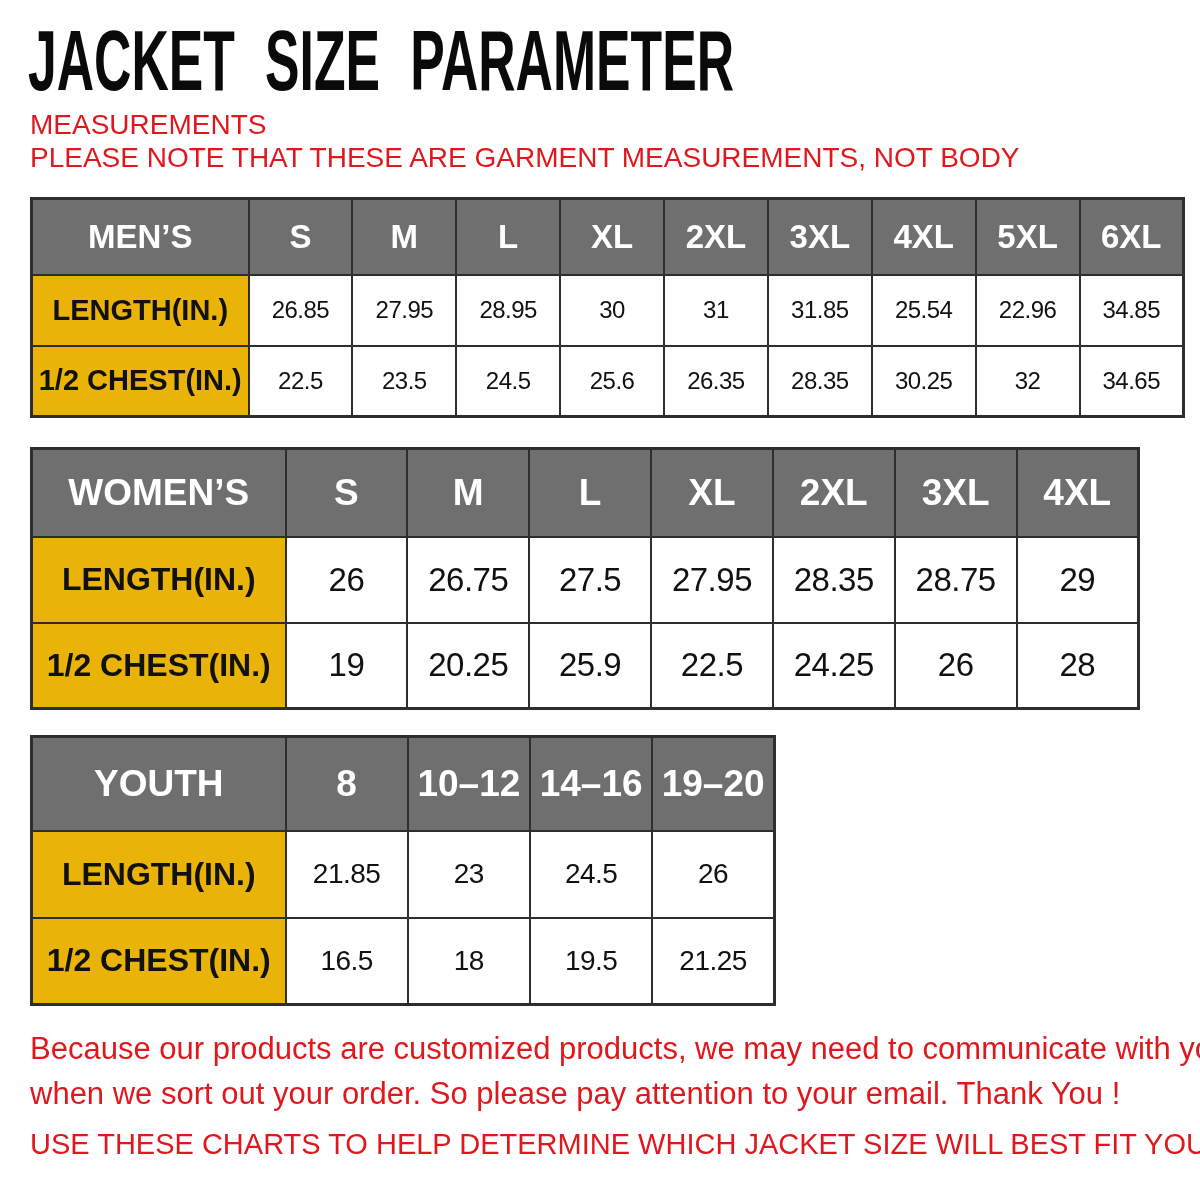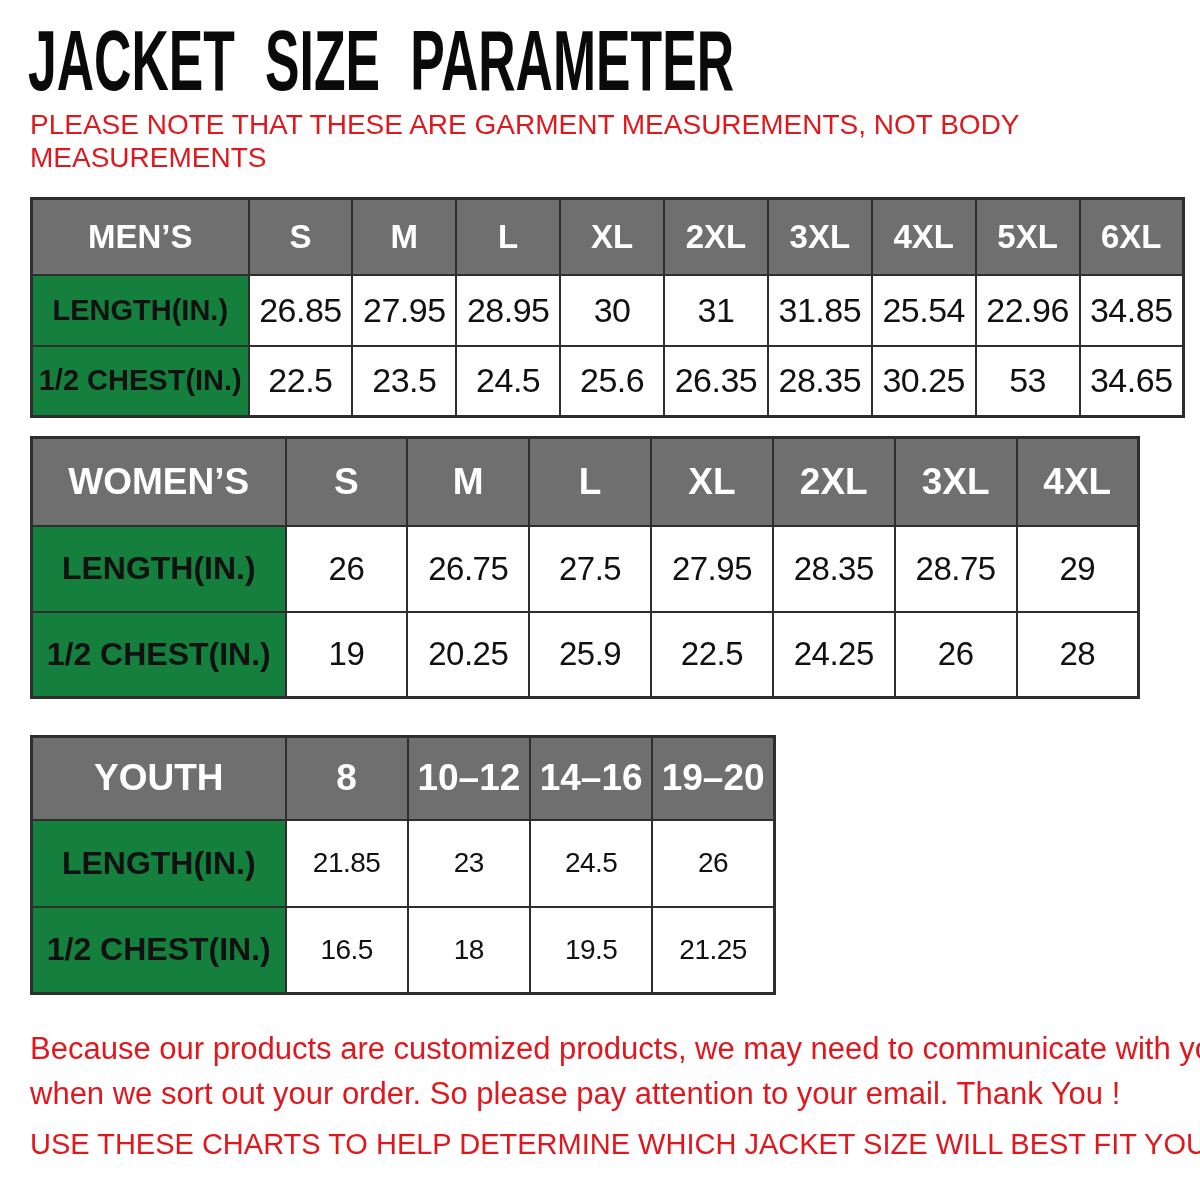--- a/index.html
+++ b/index.html
@@ -39,42 +39,42 @@
     vertical-align:middle;
     padding:0;
     overflow:hidden;
   }
   table.size-table tr.head th{
     background:#6f6f6f;
     color:#ffffff;
     font-weight:bold;
   }
   table.size-table th.rowlabel{
-    background:#15803d;color:#111111;font-weight:bold;
+    background:#eab308;color:#111111;font-weight:bold;
   }
   table.size-table td{
     color:#111111;font-weight:400;letter-spacing:-0.5px;
   }
 
   #mens-table{left:30px;top:197px;width:1155px;}
   #mens-table tr.head{height:76px;}
   #mens-table tr.body{height:71px;}
   #mens-table tr.head th{font-size:33px;}
   #mens-table th.rowlabel{font-size:29px;}
-  #mens-table td{font-size:34px;margin-top:14px;}
-
-  #womens-table{left:30px;top:436px;width:1110px;}
+  #mens-table td{font-size:24px;margin-top:14px;}
+
+  #womens-table{left:30px;top:447px;width:1110px;}
   #womens-table tr.head{height:88px;}
   #womens-table tr.body{height:86px;}
   #womens-table tr.head th{font-size:37px;}
   #womens-table th.rowlabel{font-size:32px;}
   #womens-table td{font-size:33px;}
 
   #youth-table{left:30px;top:735px;width:746px;}
-  #youth-table tr.head{height:83px;}
+  #youth-table tr.head{height:94px;}
   #youth-table tr.body{height:87px;}
   #youth-table tr.head th{font-size:37px;}
   #youth-table th.rowlabel{font-size:32px;}
   #youth-table td{font-size:28px;}
 
   
   .footer-par{
     position:absolute;left:30px;top:1026px;
     color:#e0181e;font-size:31px;line-height:45px;
   }
@@ -85,22 +85,22 @@
   }
 </style>
 </head>
 <body>
 
 <svg id="title-svg" width="730" height="72">
   <text x="0" y="62" font-size="85" textLength="706" lengthAdjust="spacingAndGlyphs" word-spacing="26">JACKET SIZE PARAMETER</text>
 </svg>
 
 <div class="note">
+  <div>MEASUREMENTS</div>
   <div>PLEASE NOTE THAT THESE ARE GARMENT MEASUREMENTS, NOT BODY</div>
-  <div>MEASUREMENTS</div>
 </div>
 
 <table id="mens-table" class="size-table">
   <colgroup>
       <col style="width:217px">
     </colgroup>
   <tbody>
       <tr class="head">
     <th>MEN’S</th>
     <th>S</th>
@@ -127,21 +127,21 @@
   </tr>
   <tr class="body">
     <th class="rowlabel">1/2 CHEST(IN.)</th>
     <td>22.5</td>
     <td>23.5</td>
     <td>24.5</td>
     <td>25.6</td>
     <td>26.35</td>
     <td>28.35</td>
     <td>30.25</td>
-    <td>53</td>
+    <td>32</td>
     <td>34.65</td>
   </tr>
 </tbody>
   </table>
 
 <table id="womens-table" class="size-table">
   <colgroup>
       <col style="width:254px">
     </colgroup>
   <tbody>

